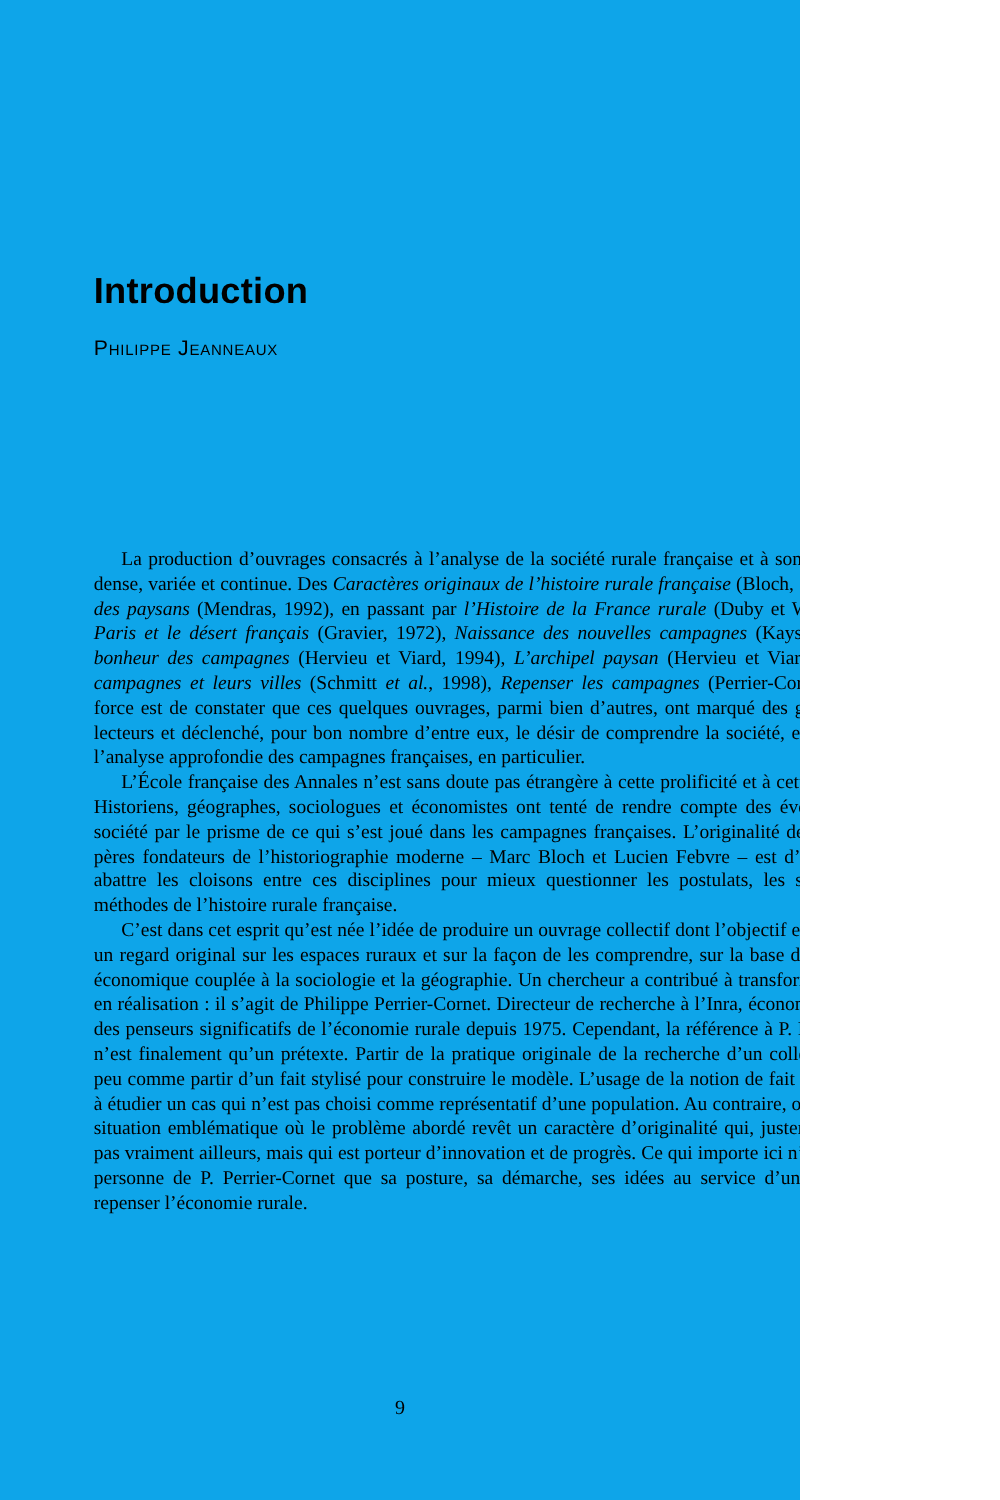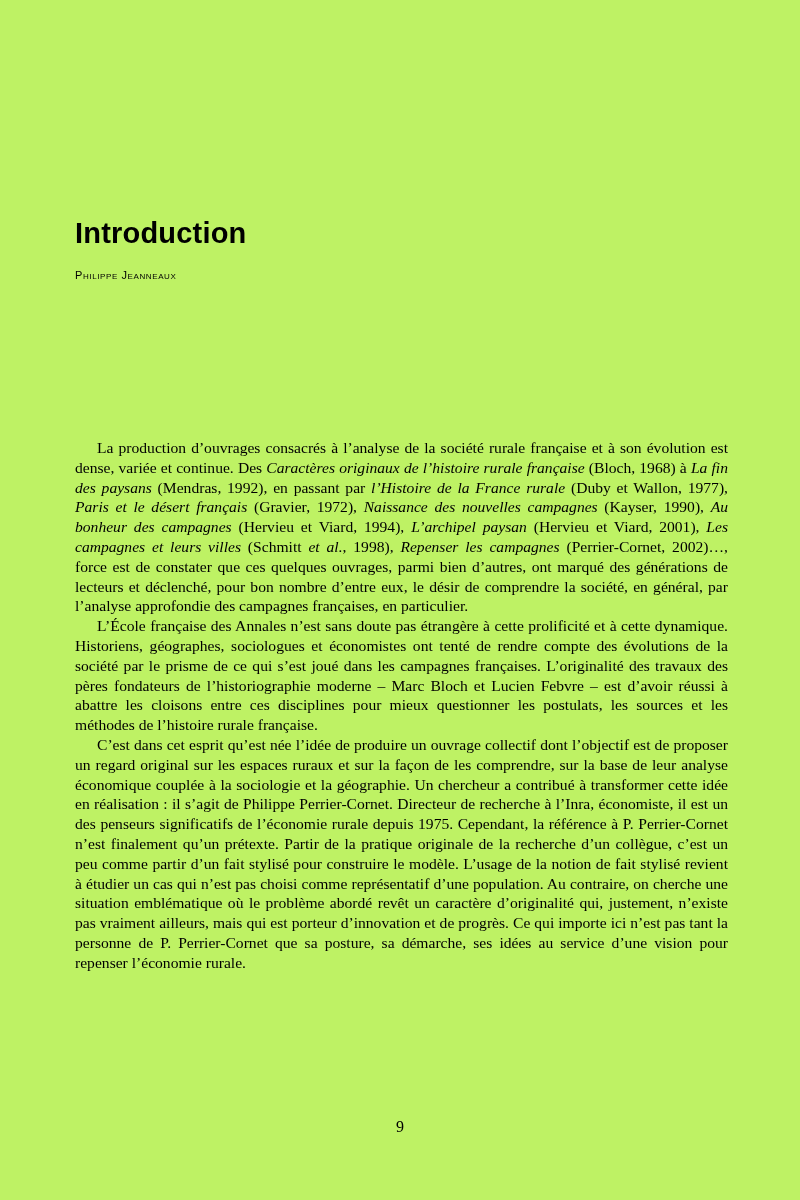--- a/index.html
+++ b/index.html
@@ -1,41 +1,41 @@
 <!DOCTYPE html>
 <html lang="fr"><head>
 <meta charset="utf-8">
 <style>
   html, body { margin: 0; padding: 0; background: #ffffff; }
   .page {
     position: relative;
-    width: 800px;
+    width: 640px;
     height: 1200px;
-    background: #bef264;
+    background: #0ea5e9;
     color: #000000;
     overflow: hidden;
   }
   .title {
     position: absolute;
     left: 75px;
     top: 217px;
     margin: 0;
     font-family: "Liberation Sans", sans-serif;
     font-weight: 700;
     font-size: 29px;
     letter-spacing: 0.2px;
     color: #000000;
   }
   .author {
     position: absolute;
     left: 75px;
     top: 269px;
     font-family: "Liberation Sans", sans-serif;
     font-variant: small-caps;
-    font-size: 11px;
+    font-size: 17px;
     letter-spacing: 0.6px;
     color: #000000;
   }
   .body-text {
     position: absolute;
     left: 75px;
     top: 438px;
     width: 653px;
     font-family: Liberation Serif, serif;
     font-size: 15.6px;

